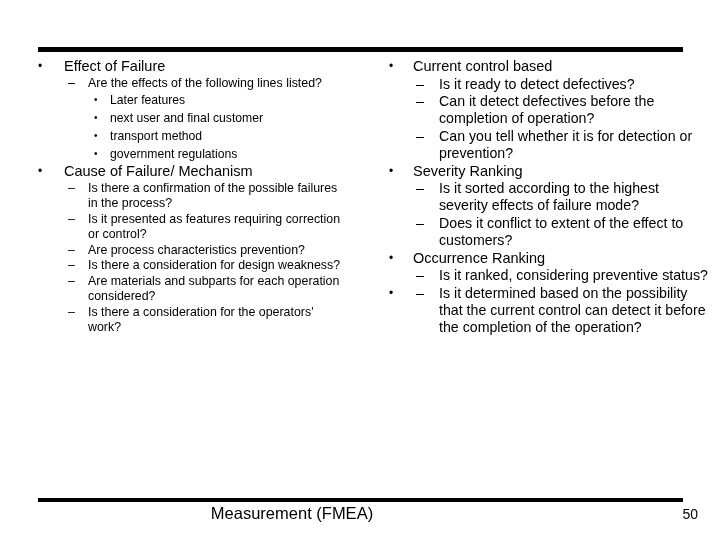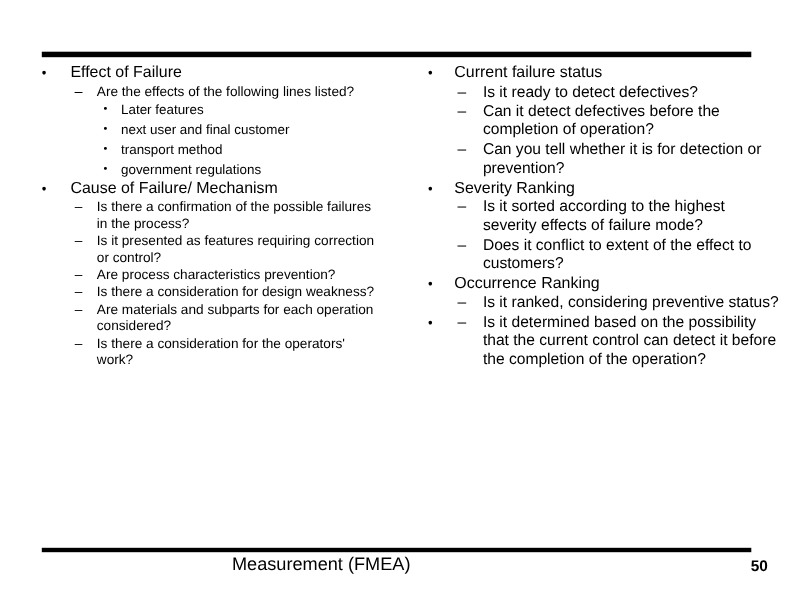--- a/index.html
+++ b/index.html
@@ -138,21 +138,21 @@
     width: 584px;
     text-align: center;
     font-size: 16.5px;
     line-height: 20px;
   }
   .page-number {
     position: absolute;
     right: 22px;
     top: 505px;
     font-size: 14px;
-    font-weight: bold;
+    font-weight: normal;
     line-height: 18px;
   }
 </style>
 </head>
 <body>
 
 <div class="slide">
 
   <div class="rule-top"></div>
 
@@ -225,21 +225,21 @@
         </li>
 
       </ul>
     </div>
 
     <div class="col col-right">
       <ul class="lvl1">
 
         <li>
           <span class="b1">•</span>
-          <span>Current failure status</span>
+          <span>Current control based</span>
           <ul class="lvl2">
             <li>
               <span class="b2">–</span>
               <span>Is it ready to detect defectives?</span>
             </li>
             <li>
               <span class="b2">–</span>
               <span>Can it detect defectives before the completion of operation?</span>
             </li>
             <li>

